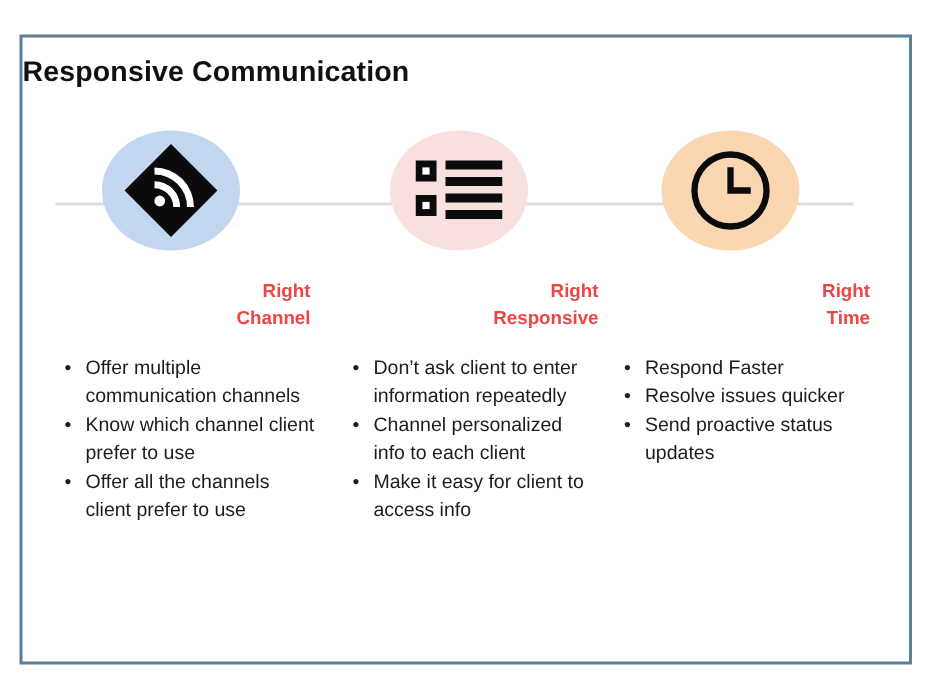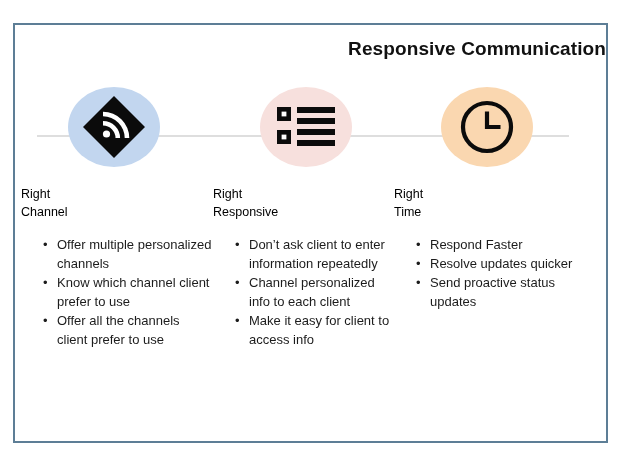--- a/index.html
+++ b/index.html
@@ -24,21 +24,21 @@
     border: 2px solid #5d7e96;
     background: #ffffff;
     box-sizing: border-box;
   }
 
   .slide-title {
     position: absolute;
     left: 0;
     top: 13px;
     width: 100%;
-    text-align: right;
+    text-align: left;
     font-size: 19px;
     font-weight: bold;
     letter-spacing: 0.1px;
     color: #111111;
   }
 
   
   .connector-line {
     position: absolute;
     left: 22px;
@@ -77,25 +77,25 @@
     display: flex;
     align-items: center;
     justify-content: center;
   }
 
   .col-head {
     position: absolute;
     top: 160px;
     left: 0;
     width: 100%;
-    text-align: left;
+    text-align: right;
     font-size: 12.5px;
-    font-weight: normal;
+    font-weight: bold;
     line-height: 18px;
-    color: #000000;
+    color: #ef4444;
   }
 
   .bullets {
     position: absolute;
     top: 210px;
     left: 0;
     width: 100%;
     margin: 0;
     padding: 0;
     list-style: none;
@@ -146,21 +146,21 @@
           </svg>
         </span>
       </div>
       <div class="col-head">
         <div>Right</div>
         <div>Channel</div>
       </div>
       <ul class="bullets">
         <li class="bullet-item">
           <span class="bullet-dot">•</span>
-          <span>Offer multiple personalized channels</span>
+          <span>Offer multiple communication channels</span>
         </li>
         <li class="bullet-item">
           <span class="bullet-dot">•</span>
           <span>Know which channel client prefer to use</span>
         </li>
         <li class="bullet-item">
           <span class="bullet-dot">•</span>
           <span>Offer all the channels client prefer to use</span>
         </li>
       </ul>
@@ -218,21 +218,21 @@
         <div>Right</div>
         <div>Time</div>
       </div>
       <ul class="bullets">
         <li class="bullet-item">
           <span class="bullet-dot">•</span>
           <span>Respond Faster</span>
         </li>
         <li class="bullet-item">
           <span class="bullet-dot">•</span>
-          <span>Resolve updates quicker</span>
+          <span>Resolve issues quicker</span>
         </li>
         <li class="bullet-item">
           <span class="bullet-dot">•</span>
           <span>Send proactive status updates</span>
         </li>
       </ul>
     </div>
 
   </div>
 </div>

